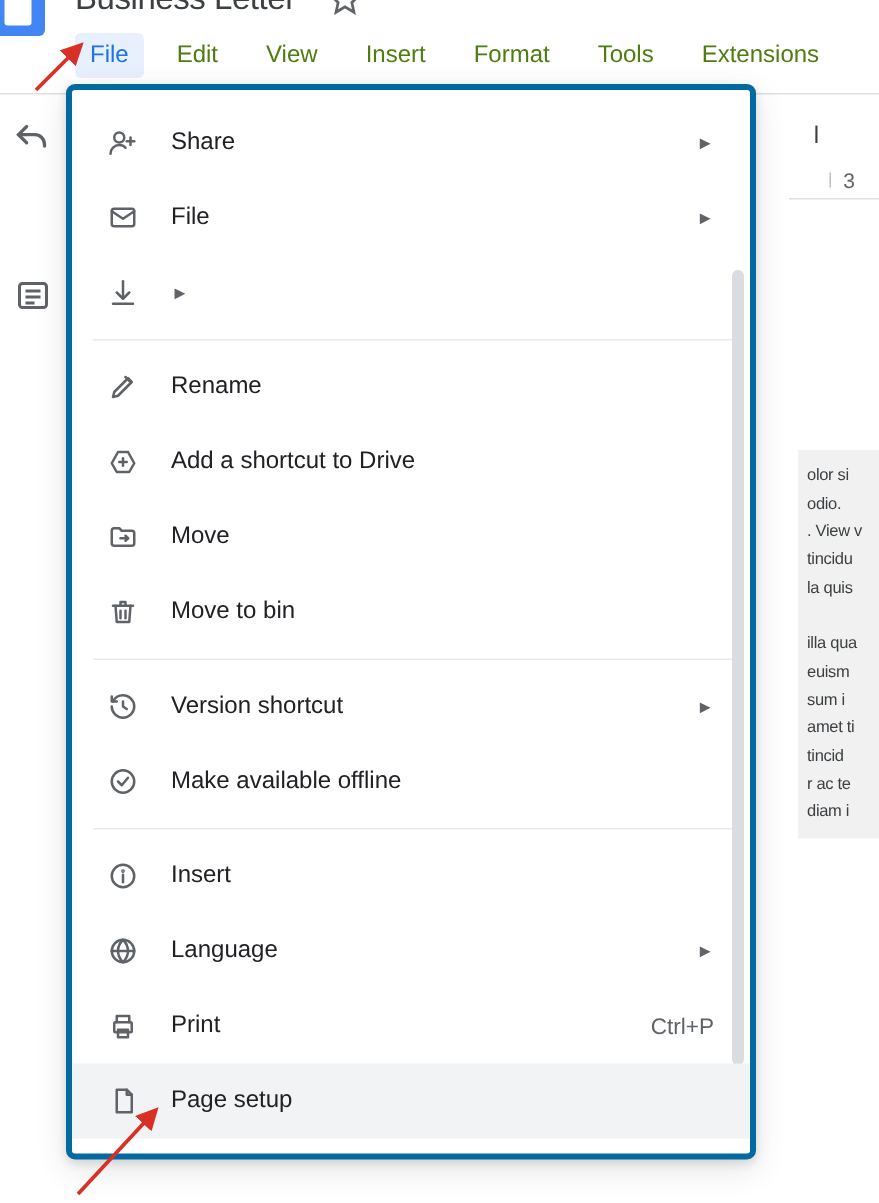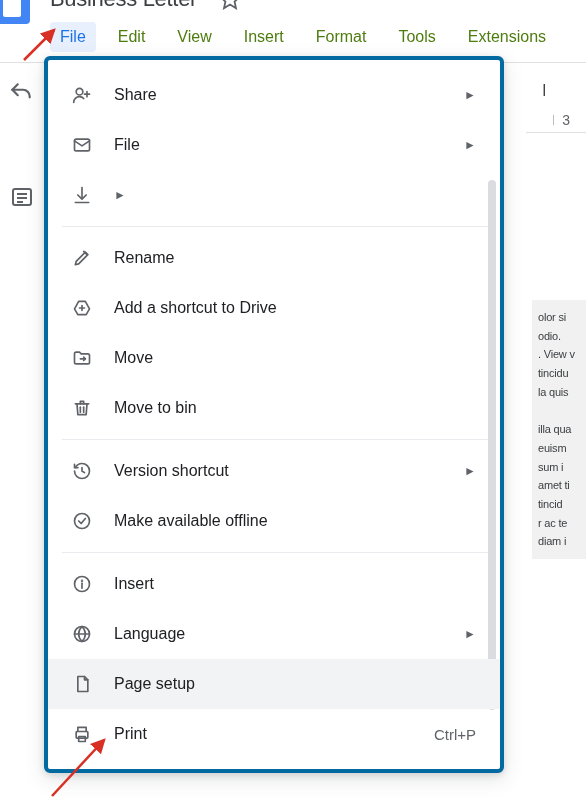--- a/index.html
+++ b/index.html
@@ -387,39 +387,39 @@
       <span class="ic">
         <svg width="20" height="20" viewBox="0 0 24 24" fill="none" stroke="#5f6368" stroke-width="2" stroke-linecap="round" stroke-linejoin="round">
           <circle cx="12" cy="12" r="9"></circle>
           <path d="M3 12h18"></path>
           <path d="M12 3c2.5 2.5 4 5.5 4 9s-1.5 6.5-4 9c-2.5-2.5-4-5.5-4-9s1.5-6.5 4-9z"></path>
         </svg>
       </span>
       <span class="label">Language</span>
       <span class="chev">►</span>
     </div>
-    <div class="dd-item hover">
-      <span class="ic">
-        <svg width="20" height="20" viewBox="0 0 24 24" fill="none" stroke="#5f6368" stroke-width="2" stroke-linecap="round" stroke-linejoin="round">
-          <path d="M7 3h8l4 4v14H7z"></path>
-          <path d="M15 3v4h4"></path>
-        </svg>
-      </span>
-      <span class="label">Page setup</span>
-    </div>
     <div class="dd-item">
       <span class="ic">
         <svg width="20" height="20" viewBox="0 0 24 24" fill="none" stroke="#5f6368" stroke-width="2" stroke-linecap="round" stroke-linejoin="round">
           <rect x="5" y="9" width="14" height="8" rx="1"></rect>
           <path d="M7 9V4h10v5"></path>
           <rect x="8" y="15" width="8" height="6"></rect>
         </svg>
       </span>
       <span class="label">Print</span>
       <span class="shortcut">Ctrl+P</span>
+    </div>
+    <div class="dd-item hover">
+      <span class="ic">
+        <svg width="20" height="20" viewBox="0 0 24 24" fill="none" stroke="#5f6368" stroke-width="2" stroke-linecap="round" stroke-linejoin="round">
+          <path d="M7 3h8l4 4v14H7z"></path>
+          <path d="M15 3v4h4"></path>
+        </svg>
+      </span>
+      <span class="label">Page setup</span>
     </div>
   </div>
 
 <svg class="arrow" style="left:22px; top:22px;" width="40" height="40">
   <defs>
       <marker id="ah1" markerWidth="6" markerHeight="6" refX="5" refY="3" orient="auto">
         <path d="M0,0 L6,3 L0,6 Z" fill="#d93025"></path>
       </marker>
     </defs>
   <line x1="2" y1="38" x2="32" y2="8" stroke="#d93025" stroke-width="2.5" marker-end="url(#ah1)"></line>

